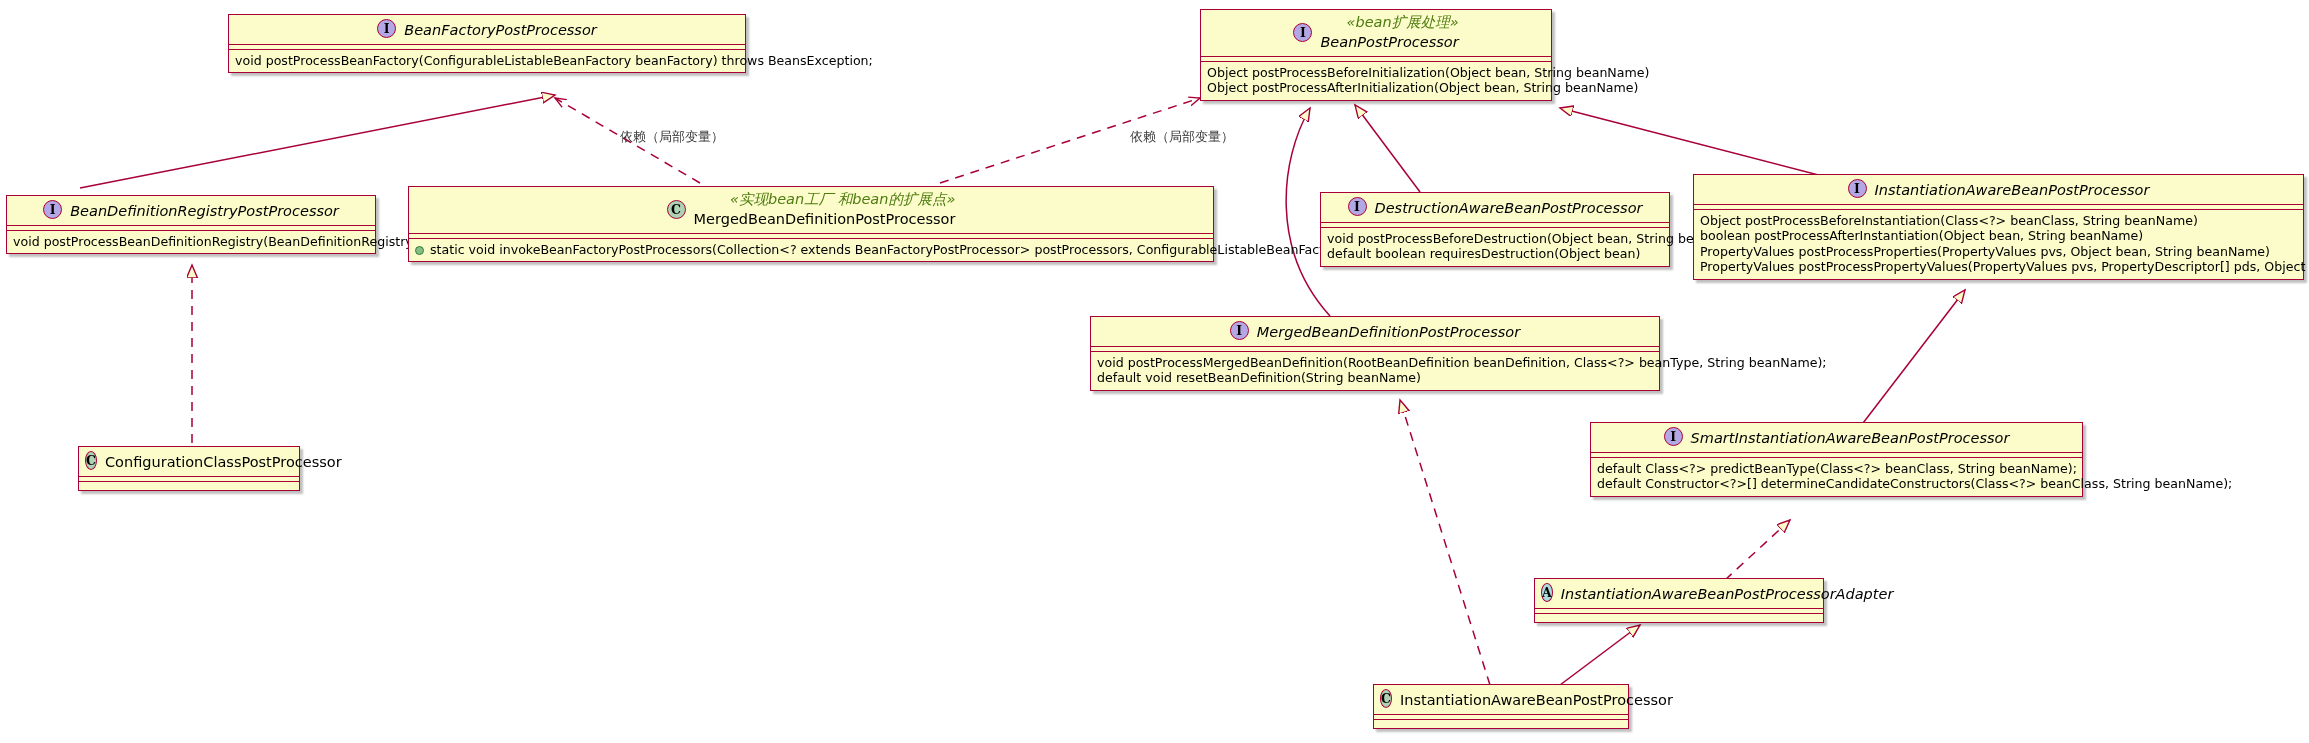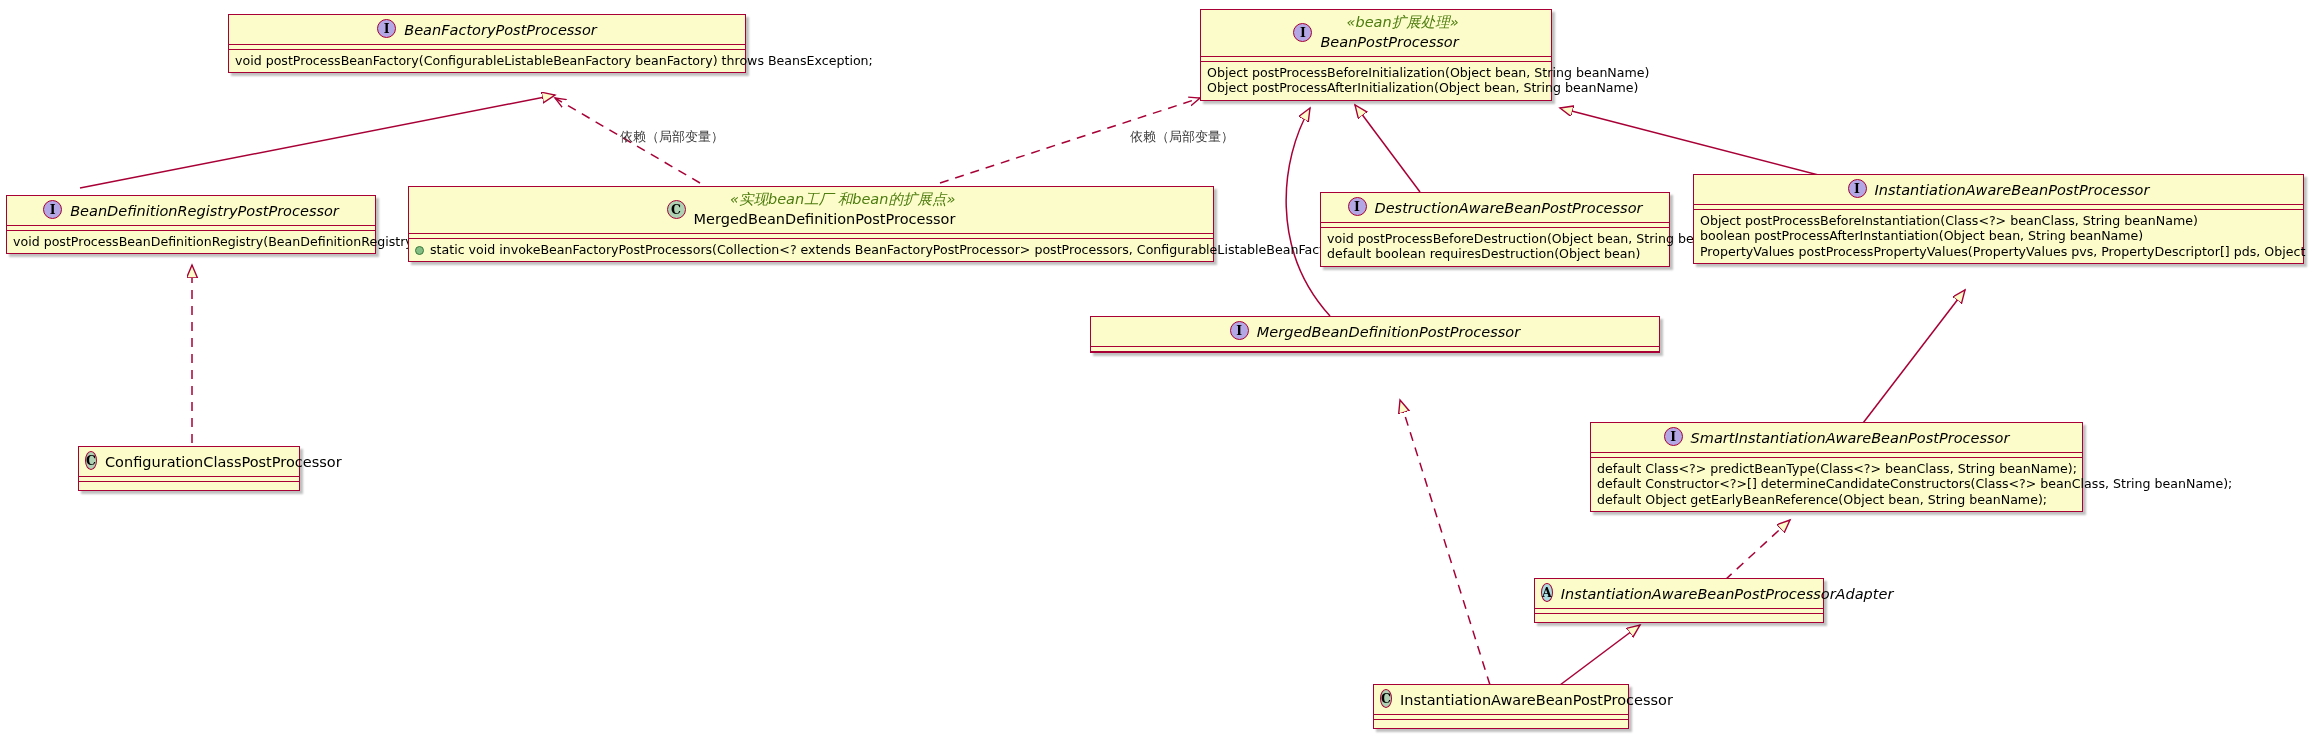--- a/index.html
+++ b/index.html
@@ -263,50 +263,54 @@
         <span class="badge iface">I</span>
         <span class="title-stack">
           <span class="cls-name italic">InstantiationAwareBeanPostProcessor</span>
         </span>
       </span>
     </div>
     <div class="uml-sep"></div>
     <div class="uml-body">
       <span class="method">Object postProcessBeforeInstantiation(Class&lt;?&gt; beanClass, String beanName)</span>
       <span class="method">boolean postProcessAfterInstantiation(Object bean, String beanName)</span>
+      <span class="method">PropertyValues postProcessProperties(PropertyValues pvs, Object bean, String beanName)</span>
       <span class="method">PropertyValues postProcessPropertyValues(PropertyValues pvs, PropertyDescriptor[] pds, Object bean, String beanName)</span>
     </div>
   </div>
 
   <div class="uml-box" style="left:1090px; top:316px; width:570px;">
     <div class="uml-head">
       <span class="title-row">
         <span class="badge iface">I</span>
         <span class="title-stack">
           <span class="cls-name italic">MergedBeanDefinitionPostProcessor</span>
         </span>
       </span>
     </div>
     <div class="uml-sep"></div>
+    <div class="uml-body">
+      <span class="method">void postProcessMergedBeanDefinition(RootBeanDefinition beanDefinition, Class&lt;?&gt; beanType, String beanName);</span>
+      <span class="method">default void resetBeanDefinition(String beanName)</span>
+    </div>
   </div>
 
   <div class="uml-box" style="left:1590px; top:422px; width:493px;">
     <div class="uml-head">
       <span class="title-row">
         <span class="badge iface">I</span>
         <span class="title-stack">
           <span class="cls-name italic">SmartInstantiationAwareBeanPostProcessor</span>
         </span>
       </span>
     </div>
     <div class="uml-sep"></div>
     <div class="uml-body">
       <span class="method">default Class&lt;?&gt; predictBeanType(Class&lt;?&gt; beanClass, String beanName);</span>
       <span class="method">default Constructor&lt;?&gt;[] determineCandidateConstructors(Class&lt;?&gt; beanClass, String beanName);</span>
-      <span class="method">default Object getEarlyBeanReference(Object bean, String beanName);</span>
     </div>
   </div>
 
   <div class="uml-box" style="left:1534px; top:578px; width:290px;">
     <div class="uml-head" style="text-align:left; padding-left:6px;">
       <span class="title-row" style="justify-content:flex-start;">
         <span class="badge abs">A</span>
         <span class="title-stack">
           <span class="cls-name italic">InstantiationAwareBeanPostProcessorAdapter</span>
         </span>

